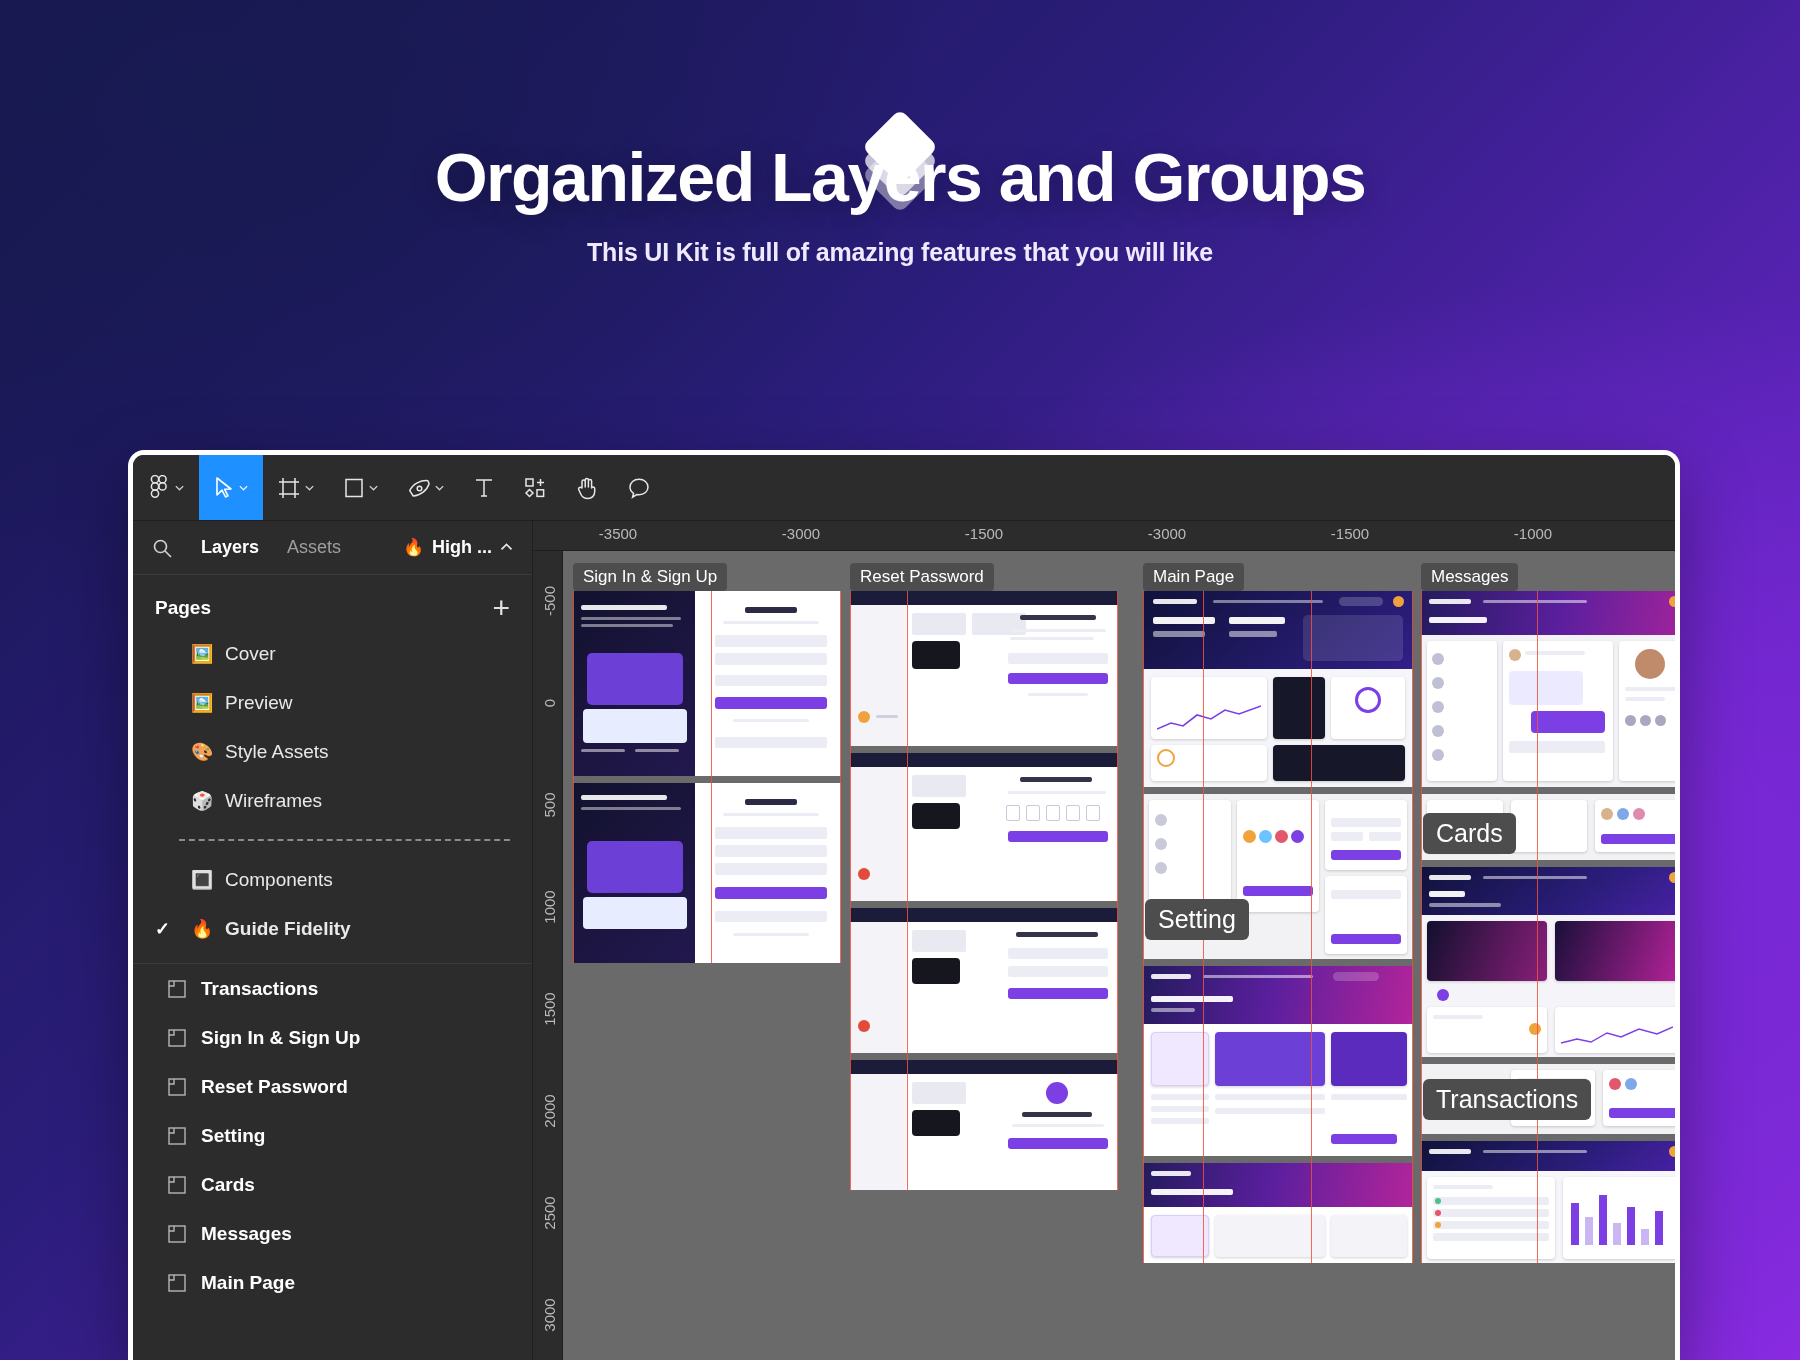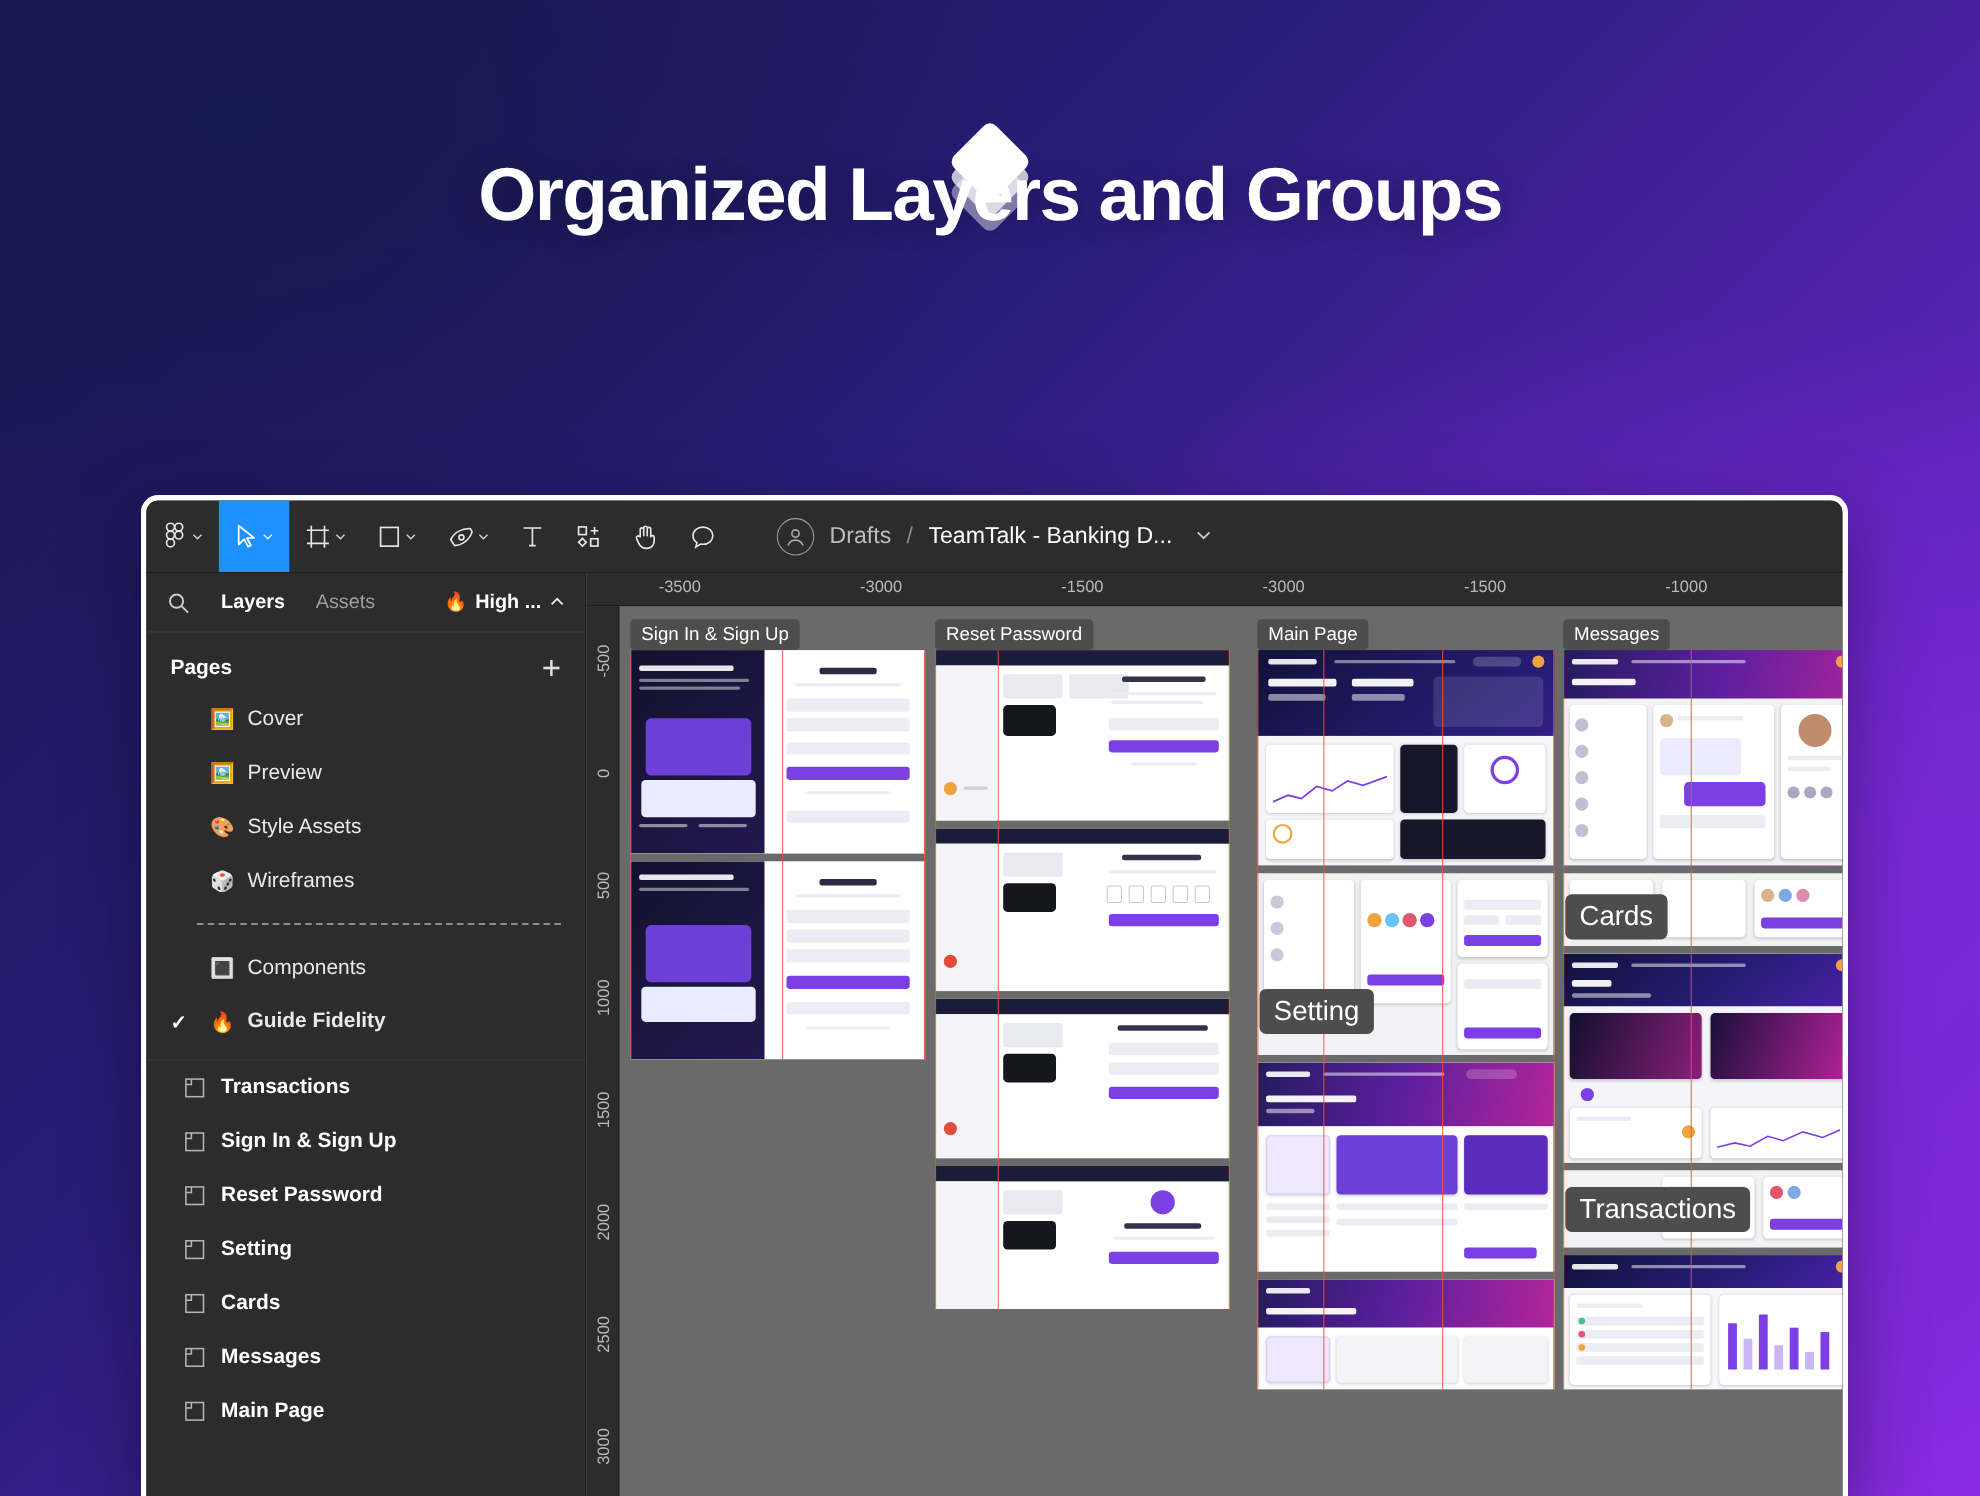--- a/index.html
+++ b/index.html
@@ -160,20 +160,21 @@
 
 <div class="hero">
   <div class="logo-wrap">
     <div class="logo">
       <div class="d d1"></div>
         <div class="d d2"></div>
         <div class="d d3"></div>
     </div>
   </div>
   <div class="headline">Organized Layers and Groups</div>
+  <div class="subhead">This UI Kit is full of amazing features that you will like</div>
 </div>
 
 <div class="app-window">
 
   <div class="toolbar">
 
     <div class="tool">
       <svg width="24" height="26" viewBox="0 0 24 26" fill="none" stroke="#e6e6e6" stroke-width="1.5">
         <circle cx="8" cy="4.2" r="3.6"></circle>
           <circle cx="15.5" cy="4.2" r="3.6"></circle>
@@ -243,36 +244,20 @@
         <path d="M7 13 V6.5 a1.6 1.6 0 0 1 3.2 0 V12 V5 a1.6 1.6 0 0 1 3.2 0 V12 V6 a1.6 1.6 0 0 1 3.2 0 V13 a1.6 1.6 0 0 1 3.1 .6 v3.2 c0 4-3 6.7-6.7 6.7 -3.6 0 -6.2-1.9-7.4-4.8 L3.8 14.8 a1.7 1.7 0 0 1 2.5 -2.2 Z"></path>
       </svg>
     </div>
 
     <div class="tool">
       <svg width="24" height="24" viewBox="0 0 24 24" fill="none" stroke="#e6e6e6" stroke-width="1.5">
         <path d="M12 3.2 C6.8 3.2 3 6.6 3 11 c0 2.6 1.4 4.9 3.6 6.3 L5.6 21.2 L9.9 18.6 c .7 .1 1.4 .2 2.1 .2 5.2 0 9-3.4 9-7.8 S17.2 3.2 12 3.2 Z"></path>
       </svg>
     </div>
 
-    <div class="breadcrumb">
-      <div class="avatar-ring">
-        <svg width="24" height="24" viewBox="0 0 24 24" fill="none" stroke="#a8a8a8" stroke-width="1.5">
-          <circle cx="12" cy="9" r="3.3"></circle>
-          <path d="M5.2 20 C6.4 16.5 9 15 12 15 c3 0 5.6 1.5 6.8 5"></path>
-        </svg>
-      </div>
-      <span class="bc-drafts">Drafts</span>
-      <span class="bc-sep">/</span>
-      <span class="bc-title">TeamTalk - Banking D...</span>
-      <span class="bc-chev">
-        <svg width="16" height="16" viewBox="0 0 12 12" fill="none" stroke="#c9c9c9" stroke-width="1.3">
-            <path d="M2 4.5 L6 8.5 L10 4.5"></path>
-          </svg>
-      </span>
-    </div>
   </div>
 
   <div class="app-body">
 
     <div class="sidebar">
 
       <div class="panel-tabs">
         <span class="search-ico">
           <svg width="22" height="22" viewBox="0 0 22 22" fill="none" stroke="#cfcfcf" stroke-width="1.7">
             <circle cx="9.5" cy="9.5" r="6"></circle>

